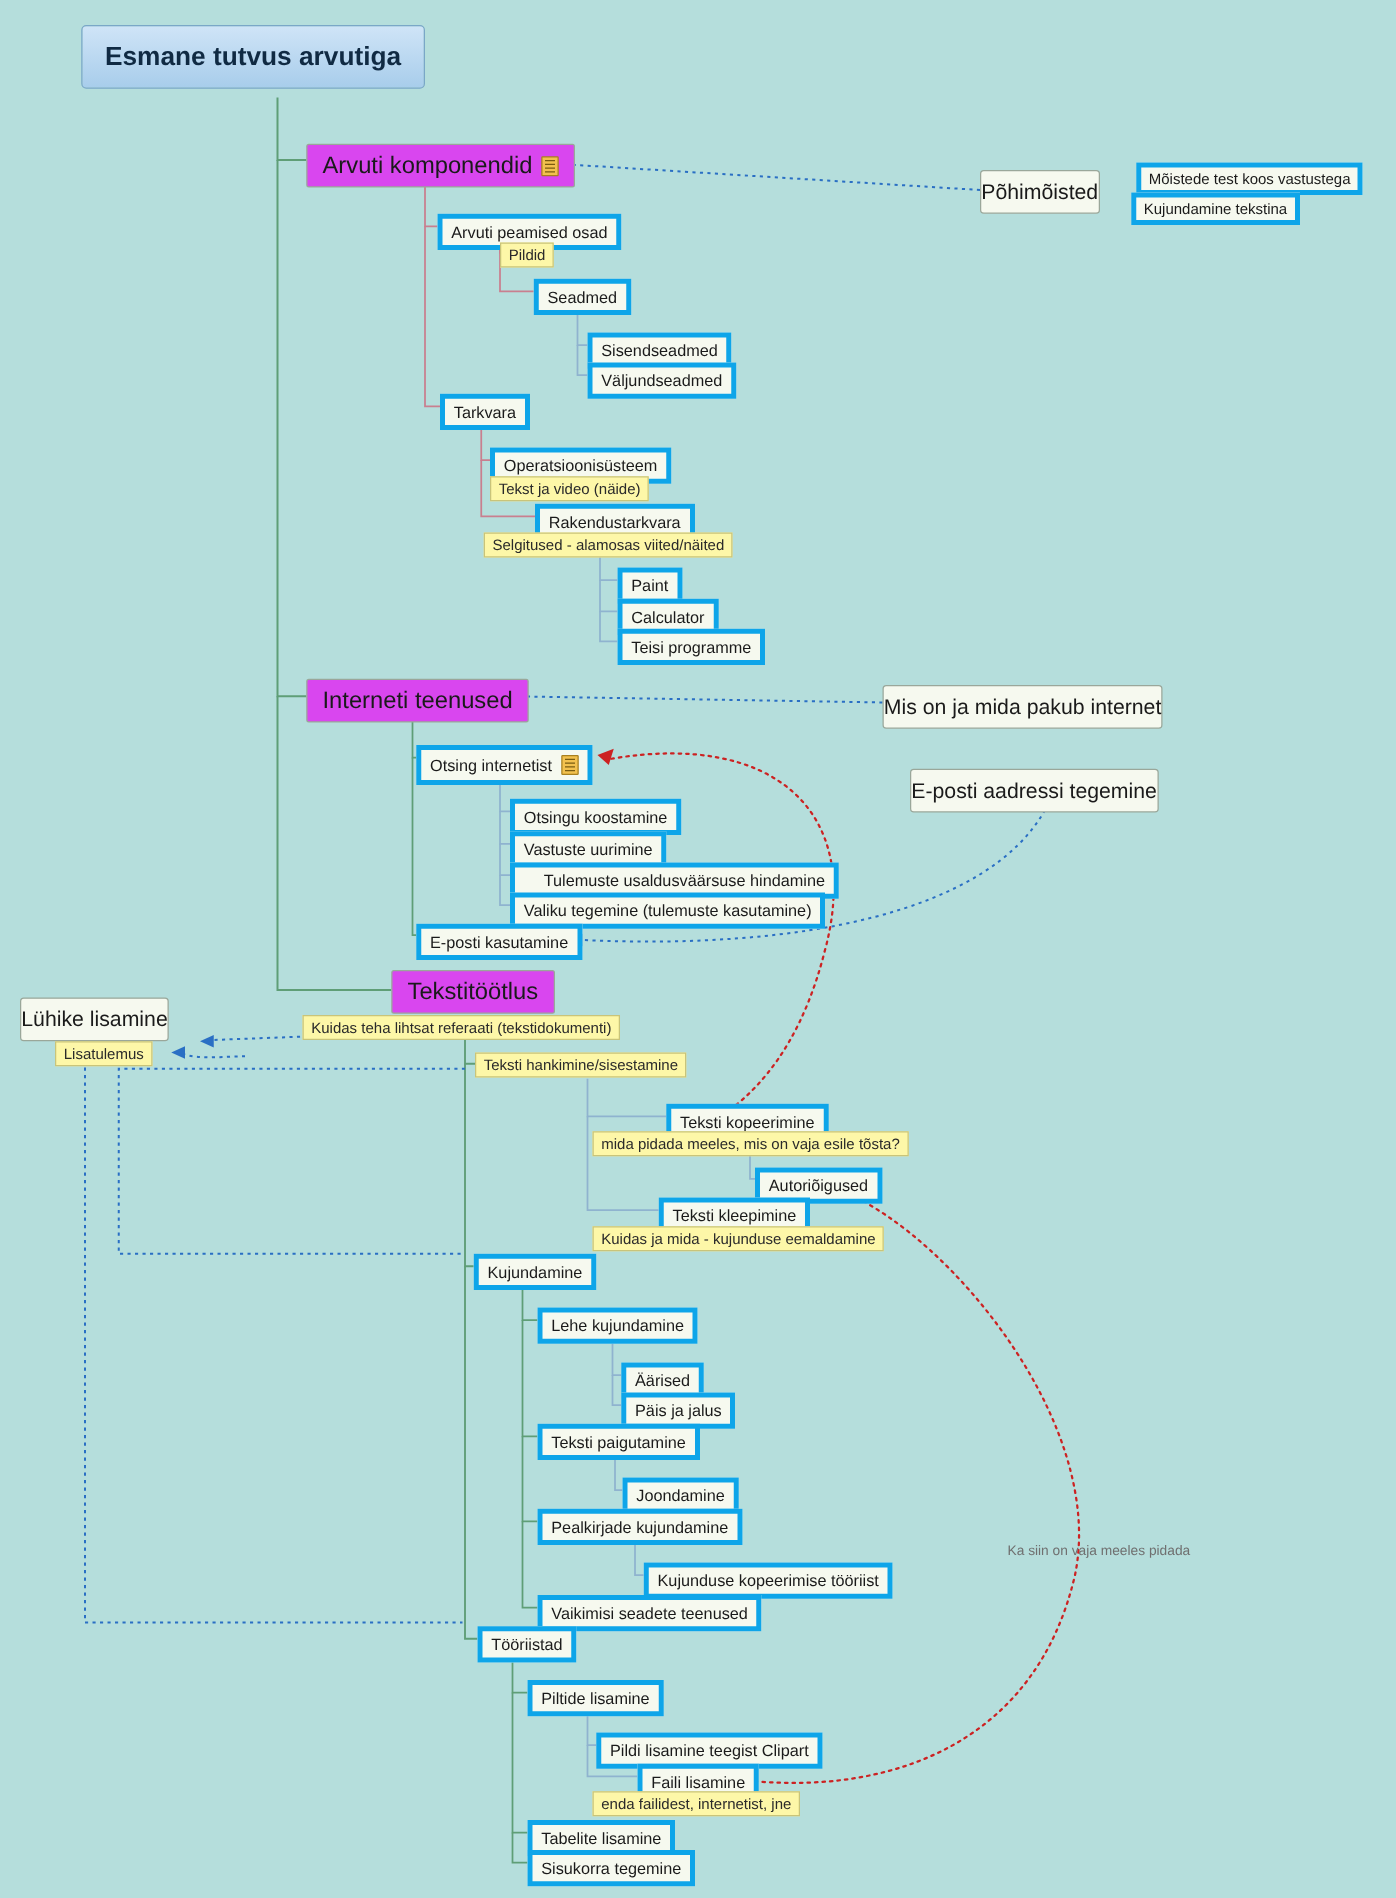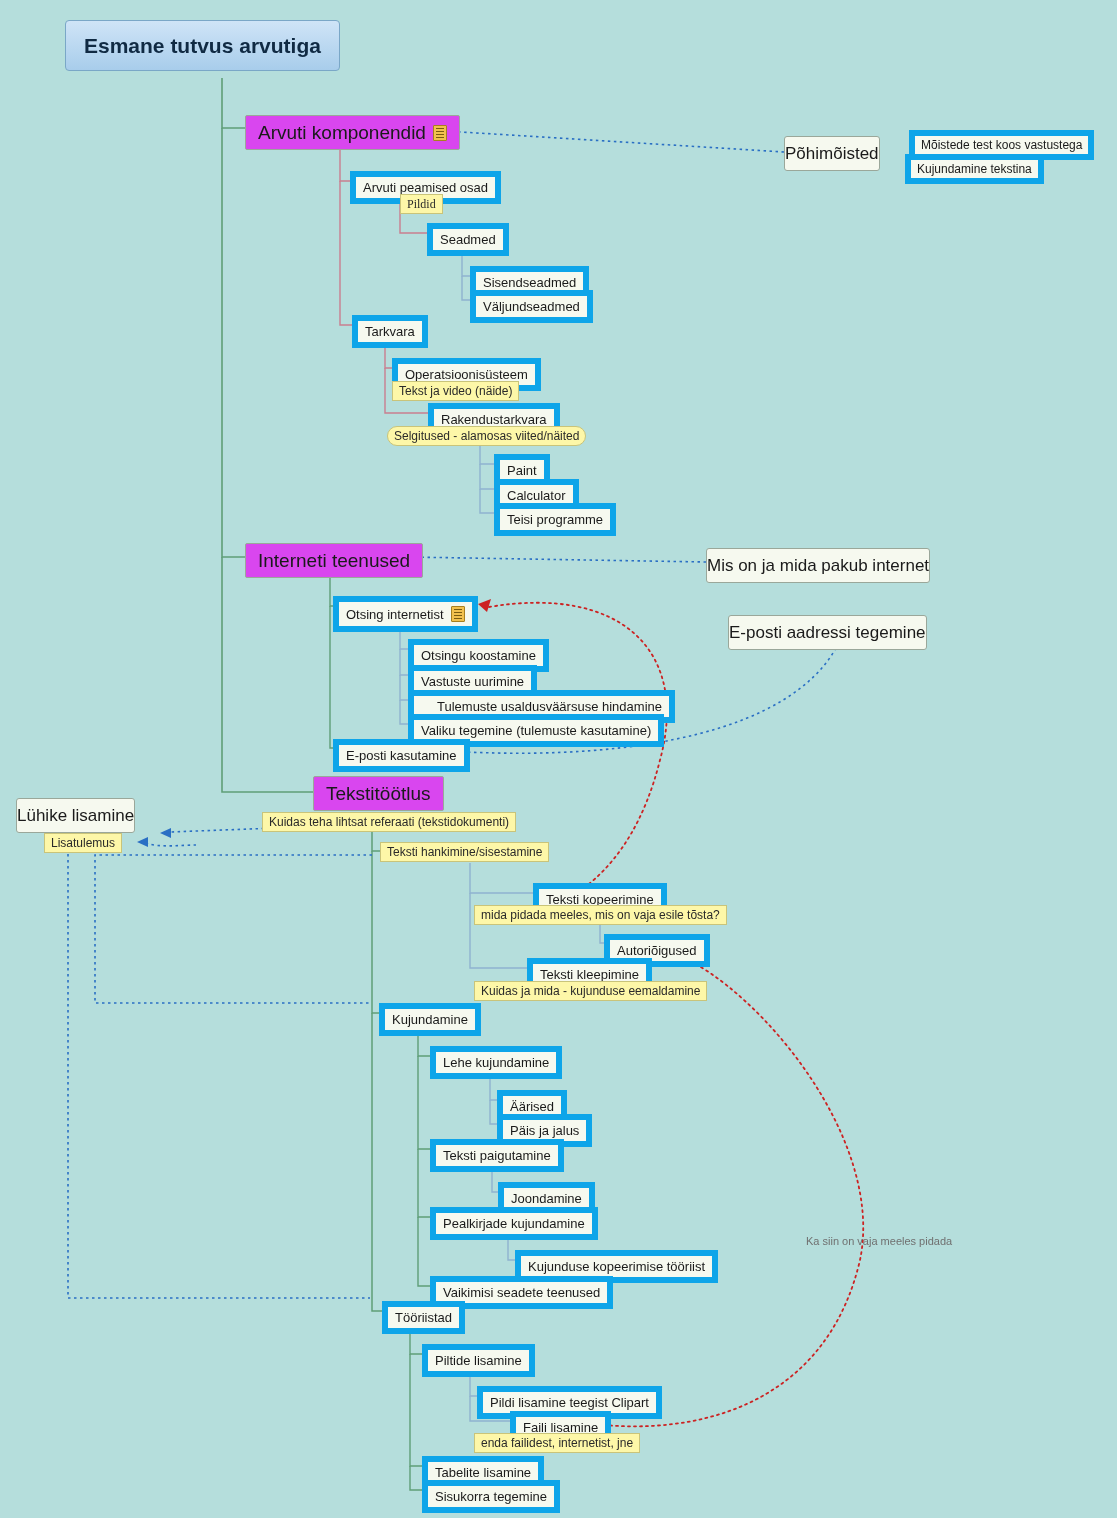--- a/index.html
+++ b/index.html
@@ -8,21 +8,21 @@
     background:#b5dedc;
     font-family:"Liberation Sans", sans-serif;
     position:relative;
     overflow:hidden;
   }
   #canvas{position:absolute;left:0;top:0;width:1117px;height:1518px;}
   svg.lines{position:absolute;left:0;top:0;width:1117px;height:1518px;pointer-events:none;}
   .node{
     position:absolute;
     background:#f6f9ef;
-    border:6px solid #0ea5e9;
+    border:4px solid #0ea5e9;
     box-sizing:border-box;
     white-space:nowrap;
     color:#1a1a1a;
     line-height:1;
     display:flex;
     align-items:center;
   }
   .node.plain{ font-size:13px; padding:4px 7px; }
   .node.note{
     background:#fdf7a8;
@@ -173,51 +173,51 @@
   <div class="node big" style="left:245px;top:115px;">
     <span>Arvuti komponendid</span>
     <span class="noteicon"></span>
   </div>
 
   <div class="node callout" style="left:784px;top:136px;">Põhimõisted</div>
   <div class="node small-callout" style="left:909px;top:130px;">Mõistede test koos vastustega</div>
   <div class="node small-callout" style="left:905px;top:154px;">Kujundamine tekstina</div>
 
   <div class="node plain" style="left:350px;top:171px;">Arvuti peamised osad</div>
-  <div class="node note" style="left:400px;top:194px;font-family:Liberation Serif, serif;">Pildid</div>
+  <div class="node note" style="left:400px;top:194px;">Pildid</div>
   <div class="node plain" style="left:427px;top:223px;">Seadmed</div>
   <div class="node plain" style="left:470px;top:266px;">Sisendseadmed</div>
   <div class="node plain" style="left:470px;top:290px;">Väljundseadmed</div>
 
   <div class="node plain" style="left:352px;top:315px;">Tarkvara</div>
   <div class="node plain" style="left:392px;top:358px;">Operatsioonisüsteem</div>
   <div class="node note" style="left:392px;top:381px;">Tekst ja video (näide)</div>
   <div class="node plain" style="left:428px;top:403px;">Rakendustarkvara</div>
-  <div class="node note" style="left:387px;top:426px;border-radius:10px;">Selgitused - alamosas viited/näited</div>
+  <div class="node note" style="left:387px;top:426px;">Selgitused - alamosas viited/näited</div>
   <div class="node plain" style="left:494px;top:454px;">Paint</div>
   <div class="node plain" style="left:494px;top:479px;">Calculator</div>
   <div class="node plain" style="left:494px;top:503px;">Teisi programme</div>
 
   <div class="node big" style="left:245px;top:543px;">Interneti teenused</div>
   <div class="node callout" style="left:706px;top:548px;">Mis on ja mida pakub internet</div>
 
   <div class="node plain" style="left:333px;top:596px;">
     <span>Otsing internetist</span>
     <span class="noteicon"></span>
   </div>
 
   <div class="node plain" style="left:408px;top:639px;">Otsingu koostamine</div>
   <div class="node plain" style="left:408px;top:665px;">Vastuste uurimine</div>
   <div class="node plain" style="left:408px;top:690px;padding-left:23px;">Tulemuste usaldusväärsuse hindamine</div>
   <div class="node plain" style="left:408px;top:714px;">Valiku tegemine (tulemuste kasutamine)</div>
   <div class="node plain" style="left:333px;top:739px;">E-posti kasutamine</div>
   <div class="node callout" style="left:728px;top:615px;">E-posti aadressi tegemine</div>
 
   <div class="node big" style="left:313px;top:776px;">Tekstitöötlus</div>
-  <div class="node note" style="left:242px;top:812px;margin-left:20px;">Kuidas teha lihtsat referaati (tekstidokumenti)</div>
+  <div class="node note" style="left:242px;top:812px;">Kuidas teha lihtsat referaati (tekstidokumenti)</div>
 
   <div class="node callout" style="left:16px;top:798px;">Lühike lisamine</div>
   <div class="node note" style="left:44px;top:833px;">Lisatulemus</div>
 
   <div class="node note" style="left:380px;top:842px;">Teksti hankimine/sisestamine</div>
   <div class="node plain" style="left:533px;top:883px;">Teksti kopeerimine</div>
   <div class="node note" style="left:474px;top:905px;">mida pidada meeles, mis on vaja esile tõsta?</div>
   <div class="node plain" style="left:604px;top:934px;">Autoriõigused</div>
   <div class="node plain" style="left:527px;top:958px;">Teksti kleepimine</div>
   <div class="node note" style="left:474px;top:981px;">Kuidas ja mida - kujunduse eemaldamine</div>

